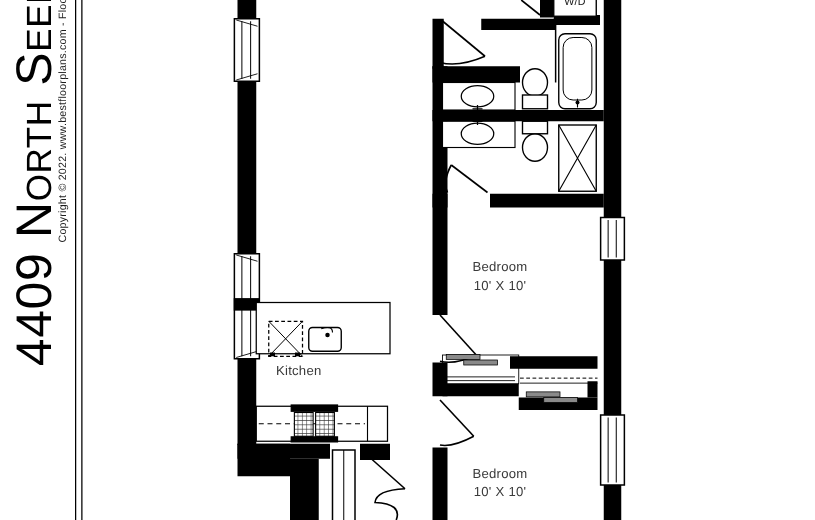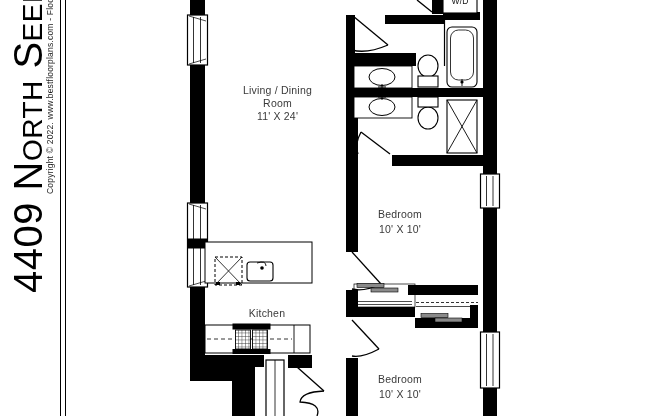--- a/index.html
+++ b/index.html
@@ -22,21 +22,21 @@
     position:absolute;left:60px;top:0;width:4px;height:416px;
     border-left:1.6px solid #000;border-right:1.6px solid #000;
   }
   svg.plan{position:absolute;left:0;top:0;}
   .room-label{
     position:absolute;text-align:center;color:#3a3a3a;
     font-size:10.5px;line-height:13px;letter-spacing:0.2px;
   }
   .room-label .nm{white-space:pre;}
   .lbl-living{left:200px;top:84px;width:155px;}
-  .lbl-kitchen{left:212px;top:290px;width:110px;line-height:15px;margin-top:16px;}
+  .lbl-kitchen{left:184px;top:290px;width:110px;line-height:15px;}
   .lbl-bed1{left:355px;top:207px;width:90px;line-height:15px;}
   .lbl-bed2{left:355px;top:372px;width:90px;line-height:15px;}
   .lbl-wd{left:443px;top:-4px;width:34px;font-size:8.5px;line-height:10px;color:#111;}
 </style>
 </head>
 <body>
 
 <div class="stage">
 
   <div class="vtext plan-title">4409 North Seeley Avenue</div>
@@ -217,25 +217,20 @@
     <g>
       <line x1="416" y1="302.5" x2="478" y2="302.5" stroke="#000" stroke-width="0.8" stroke-dasharray="3,2"></line>
       <line x1="416" y1="306.5" x2="478" y2="306.5" stroke="#000" stroke-width="0.7"></line>
       <g>
         <rect x="421" y="313.5" width="27" height="4" fill="#8a8a8a" stroke="#000" stroke-width="0.6"></rect>
         <rect x="435" y="318" width="27" height="4" fill="#8a8a8a" stroke="#000" stroke-width="0.6"></rect>
       </g>
     </g>
   </svg>
 
-  <div class="room-label lbl-living">
-    <div class="nm">Living / Dining</div>
-    <div class="nm">Room</div>
-    <div>11' X 24'</div>
-  </div>
 
   <div class="room-label lbl-kitchen">
     <div class="nm">Kitchen</div>
   </div>
 
   <div class="room-label lbl-bed1">
     <div class="nm">Bedroom</div>
     <div>10' X 10'</div>
   </div>
 

